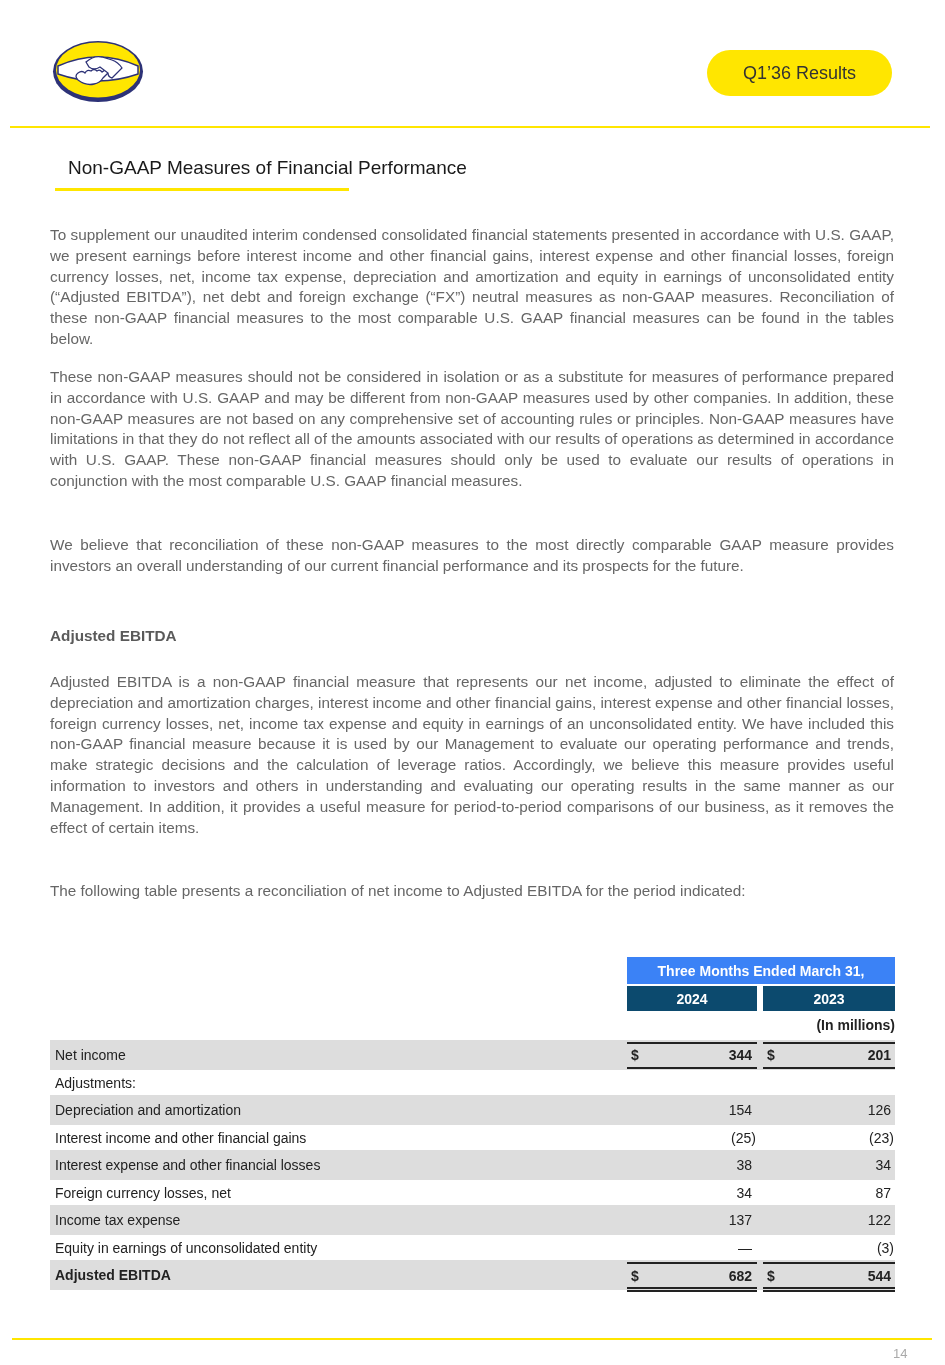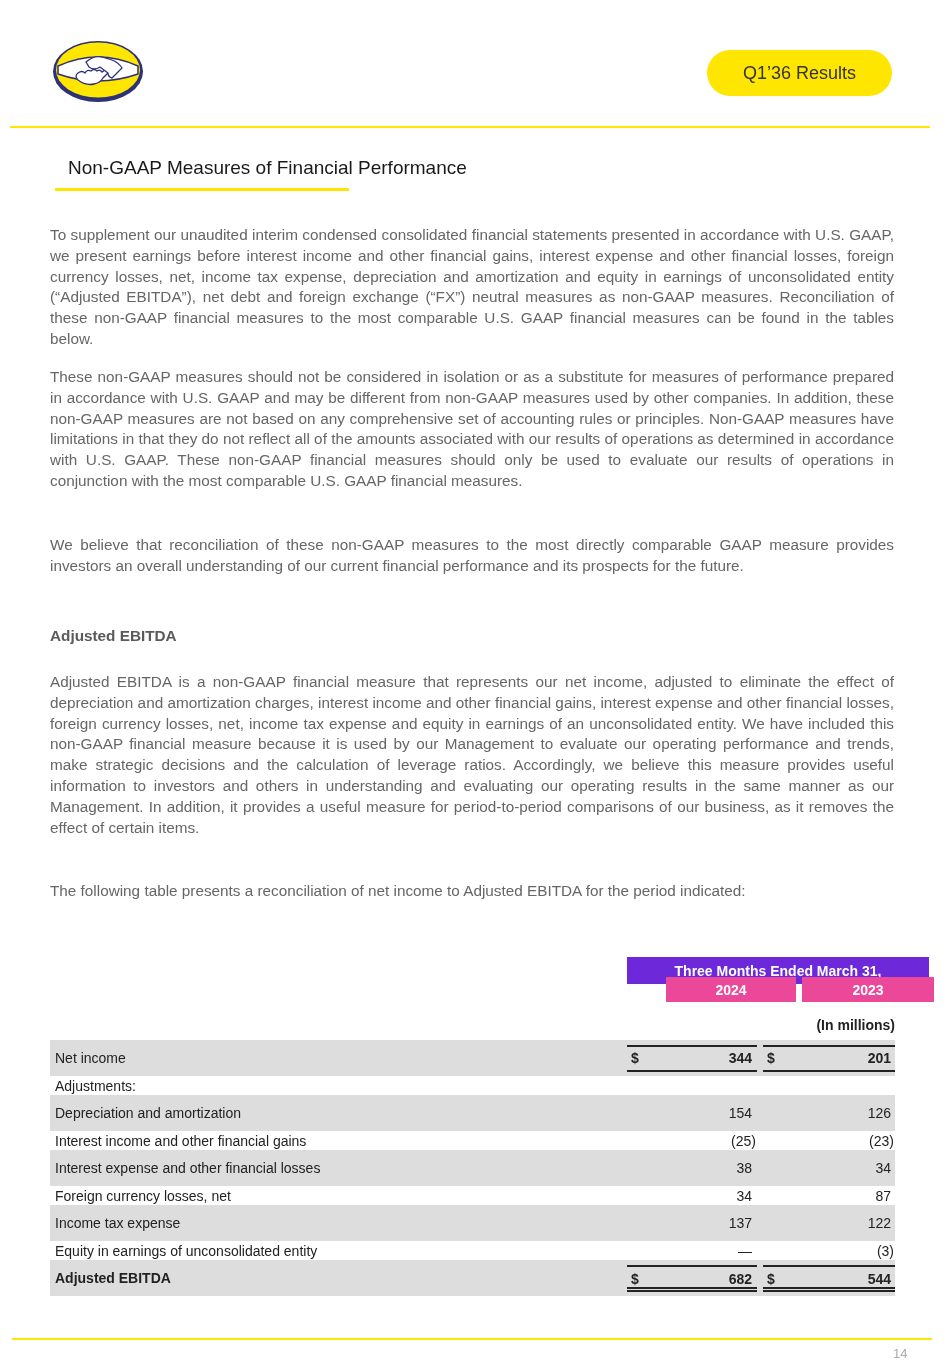--- a/index.html
+++ b/index.html
@@ -13,29 +13,29 @@
   .hr-bottom { position: absolute; left: 12px; top: 1338px; width: 920px; height: 2px; background: #ffe600; }
   .page-title { position: absolute; left: 68px; top: 157px; font-size: 19px; color: #1a1a1a; }
   .title-underline { position: absolute; left: 55px; top: 188px; width: 294px; height: 3px; background: #ffe600; }
   .para { position: absolute; left: 50px; width: 844px; font-size: 15.3px; line-height: 20.8px;
           text-align: justify; color: #666666; margin: 0; }
   .section-head { position: absolute; left: 50px; top: 627px; font-size: 15.3px; font-weight: bold; color: #5a5a5a; }
   .page-num { position: absolute; left: 893px; top: 1346px; font-size: 13px; color: #aaaaaa; }
 
   
   .tbl { position: absolute; left: 50px; top: 957px; width: 845px; }
-  .hdr1 { position: absolute; left: 577px; top: 0; width: 302px; height: 27px; background: #6d28d9;
+  .hdr1 { position: absolute; left: 577px; top: 0; width: 268px; height: 27px; background: #3b82f6;
           color: #ffffff; font-weight: bold; font-size: 14px; display: flex; align-items: center; justify-content: center; }
-  .hdr2 { position: absolute; top: 20px; height: 25px; background: #ec4899; color: #ffffff;
-          font-weight: bold; font-size: 14px; display: flex; align-items: center; justify-content: center; margin-left: 39px; }
+  .hdr2 { position: absolute; top: 29px; height: 25px; background: #0c4a6e; color: #ffffff;
+          font-weight: bold; font-size: 14px; display: flex; align-items: center; justify-content: center; }
   .hdr2.a { left: 577px; width: 130px; }
   .hdr2.b { left: 713px; width: 132px; }
   .units { position: absolute; left: 577px; top: 60px; width: 268px; text-align: right;
            font-size: 14px; font-weight: bold; color: #222222; }
-  .row { position: absolute; left: 0; width: 845px; height: 36px; display: flex; align-items: center; font-size: 14px; color: #222222; }
+  .row { position: absolute; left: 0; width: 845px; height: 30px; display: flex; align-items: center; font-size: 14px; color: #222222; }
   .row.shade { background: #dddddd; }
   .row .lbl { position: absolute; left: 5px; }
   .row .cell { position: absolute; height: 27px; display: flex; align-items: center; }
   .c1 { left: 577px; width: 130px; }
   .c2 { left: 713px; width: 132px; }
   .cell .cur { position: absolute; left: 4px; font-weight: bold; }
   .cell .val { position: absolute; right: 4px; }
   .c1 .val { right: 5px; }
   .c2 .val.paren { right: 1px; }
   .c1 .val.paren { right: 1px; }

